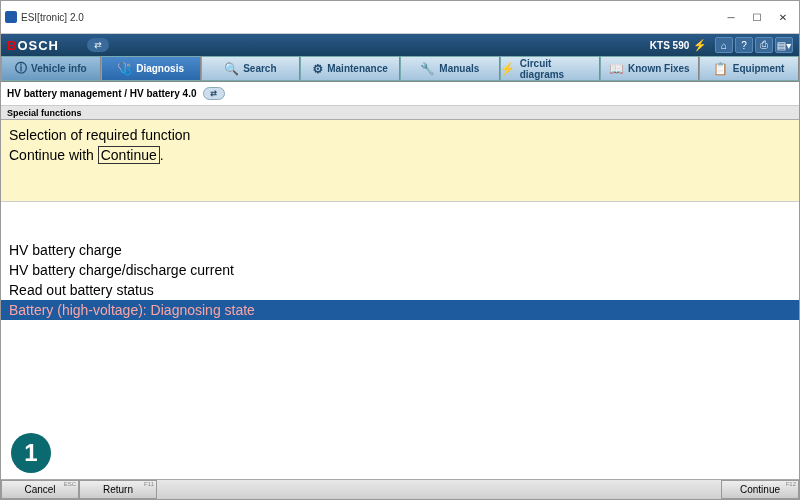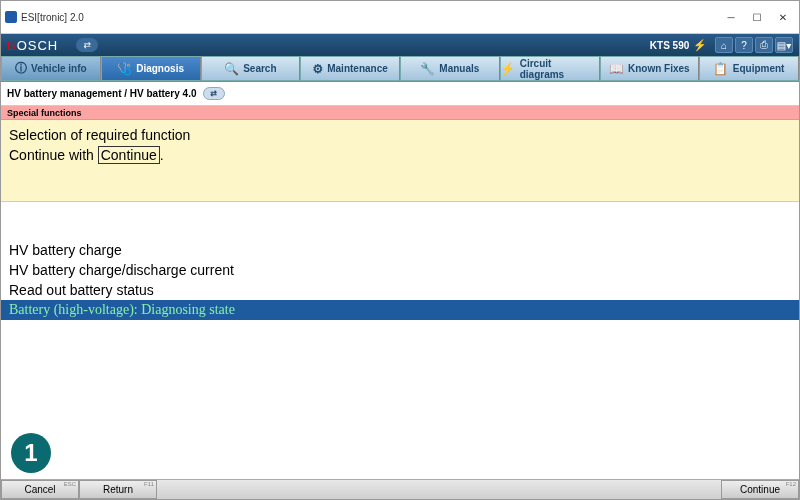--- a/index.html
+++ b/index.html
@@ -7,51 +7,51 @@
   
   
   .titlebar { height: 18px; background: #fff; display: flex; align-items: center; padding: 16px 4px; font-size: 10px; color: #333; border-bottom: 1px solid #ccc; }
   .titlebar .app-icon { width: 12px; height: 12px; background: #1e5aa8; border-radius: 2px; margin-right: 4px; }
   .titlebar .title { flex: 1; }
   .titlebar .win-btns { display: flex; gap: 2px; }
   .titlebar .win-btn { width: 24px; height: 14px; display: flex; align-items: center; justify-content: center; font-size: 10px; color: #333; cursor: pointer; }
   
   
   .header { height: 22px; background: linear-gradient(#2a5a8a, #184060); display: flex; align-items: center; padding: 0 6px; color: #fff; font-size: 10px; }
-  .header .logo { font-weight: normal; font-size: 13px; letter-spacing: 1px; margin-right: 12px; }
+  .header .logo { font-weight: bold; font-size: 13px; letter-spacing: 1px; margin-right: 22px; }
   .header .logo-e { color: #e30613; }
   .header .vehicle-info { flex: 1; font-size: 9px; }
   .header .swap-icon { width: 22px; height: 14px; background: #3a6a9a; border-radius: 7px; display: flex; align-items: center; justify-content: center; margin-left: 6px; cursor: pointer; font-size: 9px; }
   .header .device { margin-left: auto; font-size: 10px; font-weight: bold; }
   .header .ibtns { display: flex; gap: 2px; margin-left: 8px; }
   .header .ibtn { width: 18px; height: 16px; background: #3a6a9a; border: 1px solid #5a8aba; border-radius: 2px; display: flex; align-items: center; justify-content: center; font-size: 10px; cursor: pointer; color: #fff; }
   
   
   .nav { height: 26px; background: #ddd; display: flex; border-bottom: 1px solid #888; }
   .nav .tab { flex: 1; display: flex; align-items: center; justify-content: center; gap: 4px; background: linear-gradient(#d6e6f2, #a4c4de); border: 1px solid #7aa; border-right: 1px solid #888; font-size: 10px; font-weight: bold; color: #1e4a70; cursor: pointer; }
   .nav .tab.vehicle { background: linear-gradient(#9bc0dc, #6a9ac2); }
   .nav .tab.active { background: linear-gradient(#4a8acc, #2a6aac); color: #fff; }
   .nav .tab .ticon { font-size: 12px; }
   
   
   .breadcrumb { height: 24px; background: #fff; display: flex; align-items: center; padding: 4px 6px; font-size: 10px; font-weight: bold; border-bottom: 1px solid #ccc; }
   .breadcrumb .swap { margin-left: 6px; width: 22px; height: 13px; background: #cde; border: 1px solid #8ab; border-radius: 7px; display: flex; align-items: center; justify-content: center; font-size: 8px; color: #246; cursor: pointer; }
   
   
-  .section-header { height: 14px; background: #fca5a5; padding: 0 6px; font-size: 9px; font-weight: bold; border-bottom: 1px solid #aaa; line-height: 14px; }
+  .section-header { height: 14px; background: #e5e5e5; padding: 0 6px; font-size: 9px; font-weight: bold; border-bottom: 1px solid #aaa; line-height: 14px; }
   
   
   .instruction { background: #fdf6c8; padding: 6px 8px 36px 8px; border-bottom: 1px solid #ccc; font-size: 14px; line-height: 1.4; }
   .instruction .cont-box { border: 1px solid #333; padding: 0 2px; }
   
   
   .list-wrap { flex: 1; background: #fff; overflow: auto; position: relative; }
   .list { padding: 4px 0; }
   .list .item { padding: 2px 8px; font-size: 14px; cursor: pointer; }
-  .list .item.selected { background: #1e5a9e; color: #86efac; font-family: Liberation Serif, serif; }
+  .list .item.selected { background: #1e5a9e; color: #fca5a5; }
   .list-wrap::-webkit-scrollbar { width: 14px; }
   .list-wrap::-webkit-scrollbar-track { background: #f0f0f0; }
   .list-wrap::-webkit-scrollbar-thumb { background: #ccc; }
   
   
   .badge { position: absolute; bottom: 6px; left: 10px; width: 40px; height: 40px; border-radius: 50%; background: #0a6a6f; color: #fff; display: flex; align-items: center; justify-content: center; font-size: 24px; font-weight: bold; }
   
   
   .footer { height: 20px; background: linear-gradient(#e8e8e8, #d0d0d0); border-top: 1px solid #aaa; display: flex; align-items: stretch; }
   .footer .fbtn { width: 78px; background: linear-gradient(#eee, #ccc); border: 1px solid #999; font-size: 10px; display: flex; align-items: center; justify-content: center; cursor: pointer; position: relative; }

